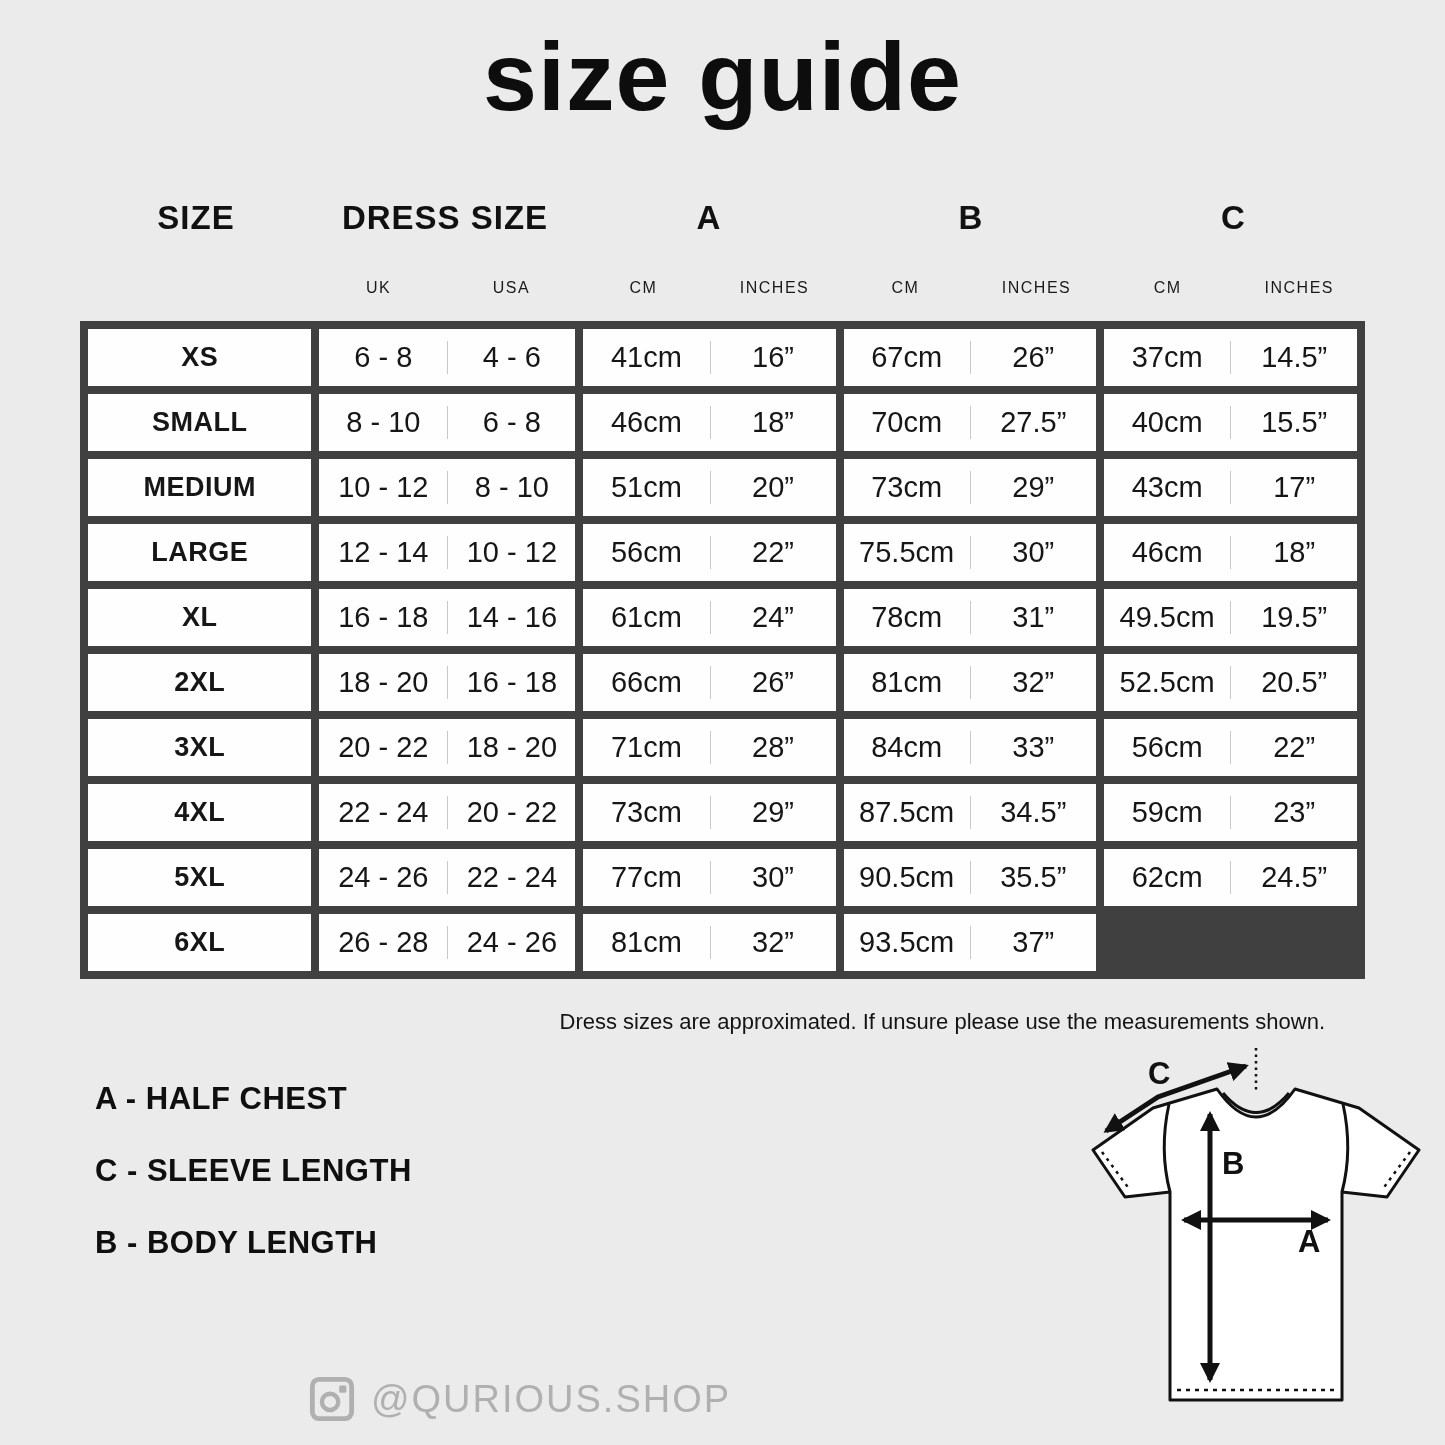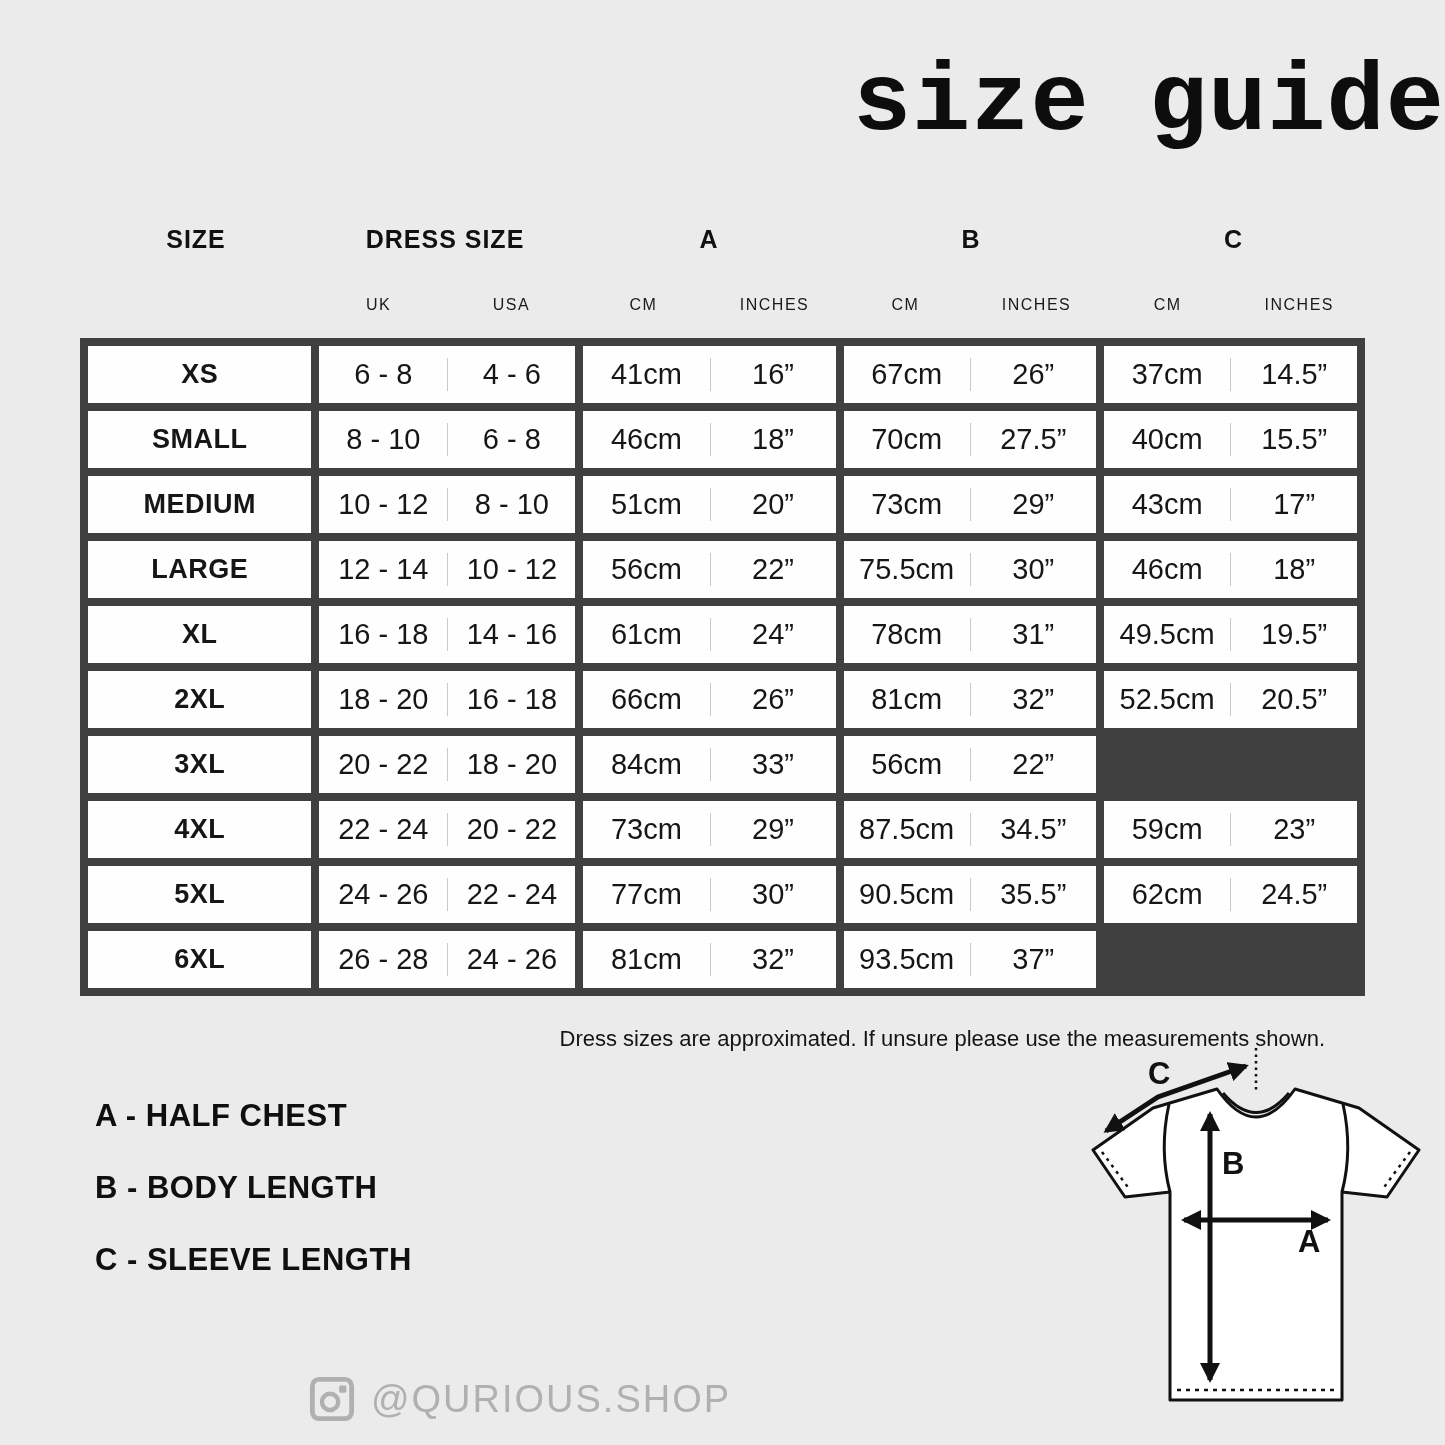--- a/index.html
+++ b/index.html
@@ -6,42 +6,42 @@
   html,body { width:1445px; height:1445px; }
   body {
     background:#ebebeb;
     font-family:"Liberation Sans", sans-serif;
     color:#111;
   }
   .page { position:relative; width:1445px; height:1445px; overflow:hidden; }
 
   
   .title {
-    padding-top:50px;
-    text-align:right;
-    font-family:Liberation Mono, monospace;
+    padding-top:24px;
+    text-align:center;
+    font-family:Liberation Sans, sans-serif;
     font-weight:700;
     font-size:97px;
     line-height:1.1;
     letter-spacing:1px;
     color:#0d0d0d;
   }
 
   
   .grid5 {
     width:1285px;
     margin:0 auto;
     display:grid;
     grid-template-columns:232fr 266fr 262fr 262fr 263fr;
   }
   .group-headers { margin-top:68px; }
   .gh {
     text-align:center;
     font-weight:700;
-    font-size:25px;
+    font-size:33px;
     letter-spacing:1px;
   }
   .sub-headers { margin-top:42px; }
   .pair2 { display:grid; grid-template-columns:1fr 1fr; }
   .sh {
     text-align:center;
     font-size:16px;
     letter-spacing:1.5px;
     color:#1a1a1a;
   }
@@ -283,20 +283,24 @@
         </div>
     </div>
 
     <div class="trow">
       <div class="cell size-cell">3XL</div>
       <div class="cell pair">
           <div class="sub">20 - 22</div>
           <div class="sub">18 - 20</div>
         </div>
       <div class="cell pair">
+          <div class="sub">71cm</div>
+          <div class="sub">28”</div>
+        </div>
+      <div class="cell pair">
           <div class="sub">84cm</div>
           <div class="sub">33”</div>
         </div>
       <div class="cell pair">
           <div class="sub">56cm</div>
           <div class="sub">22”</div>
         </div>
     </div>
 
     <div class="trow">
@@ -354,22 +358,22 @@
           <div class="sub">37”</div>
         </div>
     </div>
 
   </div>
 
   <div class="note">Dress sizes are approximated. If unsure please use the measurements shown.</div>
 
   <div class="legend">
     <div class="legend-item">A - HALF CHEST</div>
+    <div class="legend-item">C - SLEEVE LENGTH</div>
     <div class="legend-item">B - BODY LENGTH</div>
-    <div class="legend-item">C - SLEEVE LENGTH</div>
   </div>
 
   <div class="footer">
     <svg class="ig-icon" viewBox="0 0 48 48">
       <rect x="3.5" y="3.5" width="41" height="41" rx="7" fill="none" stroke="#b0b0b0" stroke-width="5"></rect>
       <circle cx="22" cy="27" r="8.5" fill="none" stroke="#b0b0b0" stroke-width="4.5"></circle>
       <rect x="31.5" y="10" width="7.5" height="7.5" rx="1.5" fill="#b0b0b0"></rect>
     </svg>
     <span class="handle">@QURIOUS.SHOP</span>
   </div>

